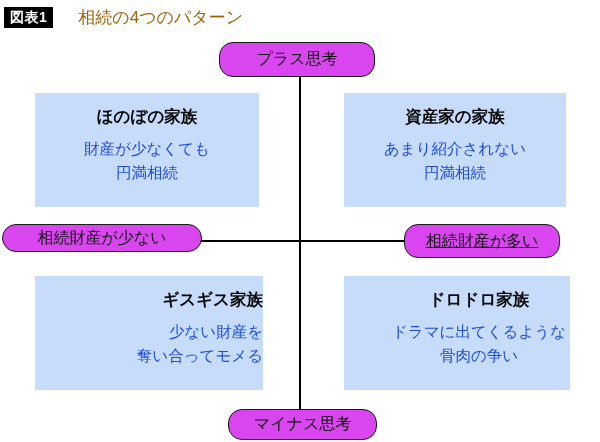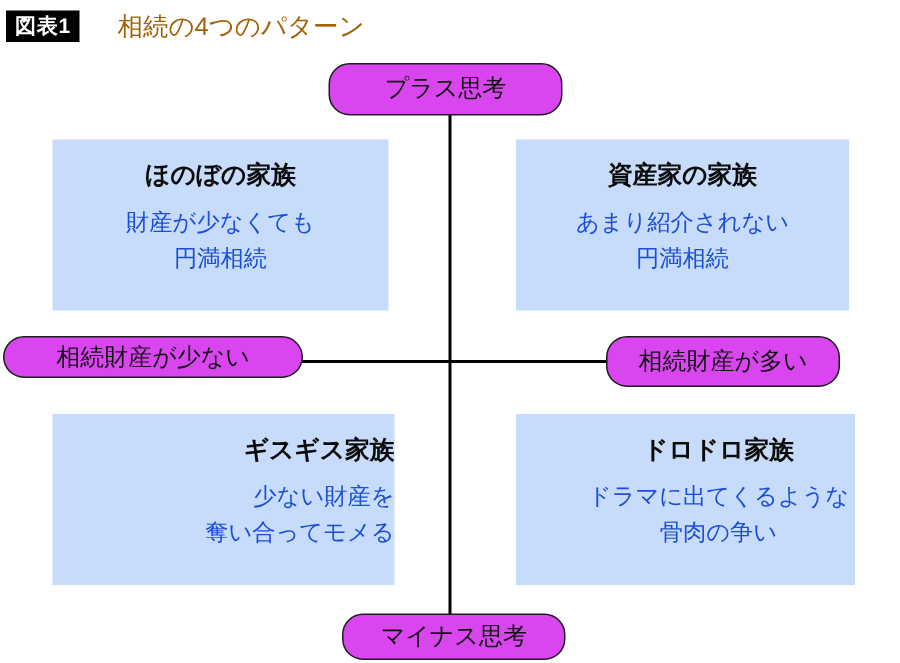--- a/index.html
+++ b/index.html
@@ -28,21 +28,21 @@
   .axis-line.horizontal{left:200px;top:240px;width:206px;height:2px;}
   
   .pill{
     position:absolute;background:#d946ef;border:1.7px solid #1c1c1c;border-radius:14px;
     display:flex;align-items:center;justify-content:center;
     font-size:16px;color:#111;box-sizing:border-box;z-index:3;
   }
   .pill.top{left:219px;top:42px;width:156px;height:35px;}
   .pill.bottom{left:228px;top:409px;width:149px;height:31px;}
   .pill.left{left:2px;top:224px;width:200px;height:28px;}
-  .pill.right{left:404px;top:224px;width:156px;height:34px;}
+  .pill.right{left:404px;top:224px;width:156px;height:34px;text-decoration:underline;}
   
   .qbox{
     position:absolute;background:var(--box-bg);
     display:flex;flex-direction:column;align-items:center;justify-content:flex-start;
     box-sizing:border-box;padding-top:13px;z-index:2;text-align:center;
   }
   .qbox.tl{left:35px;top:93px;width:224px;height:114px;}
   .qbox.tr{left:344px;top:93px;width:222px;height:114px;}
   .qbox.bl{left:35px;top:276px;width:228px;height:114px;align-items:flex-end;}
   .qbox.br{left:344px;top:276px;width:226px;height:114px;padding-left:44px;}

